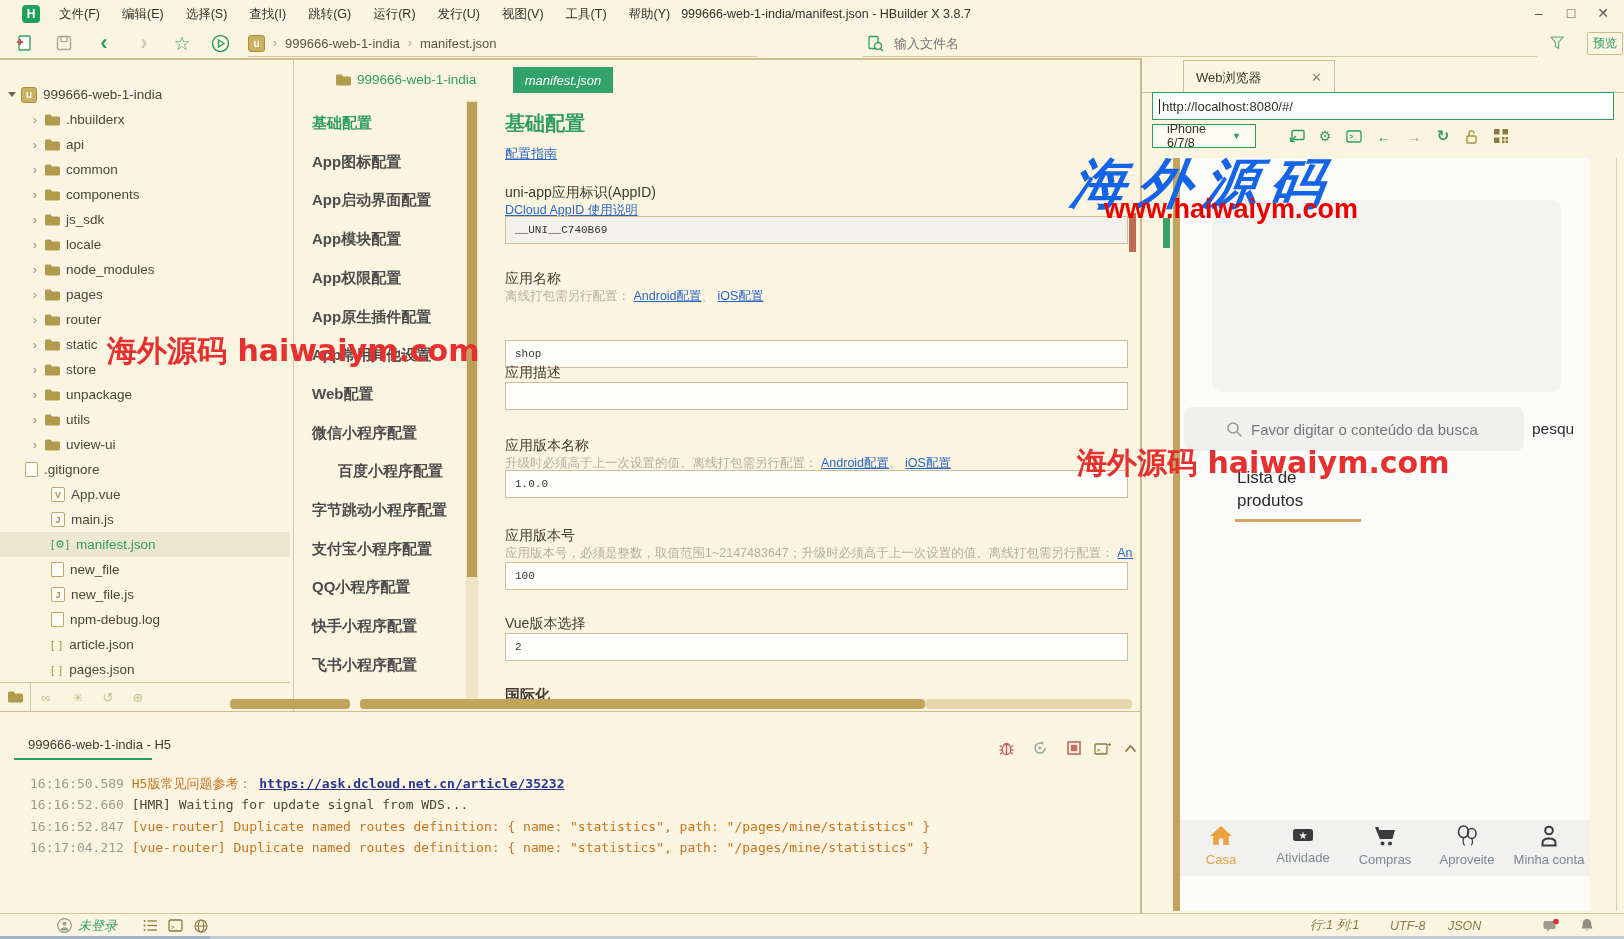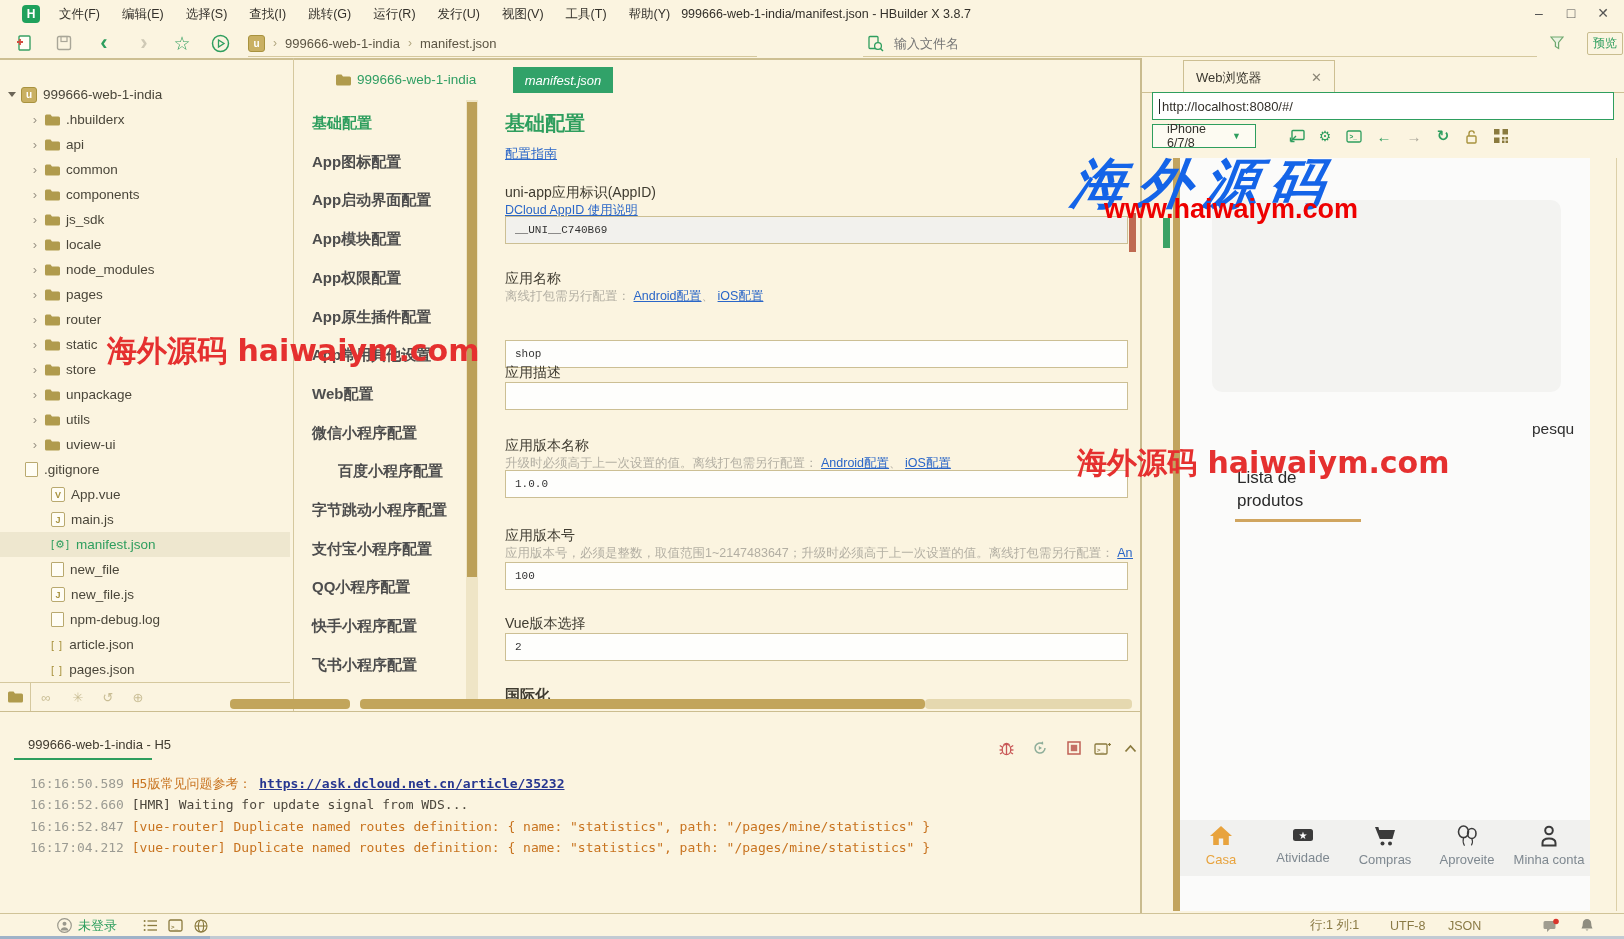--- a/index.html
+++ b/index.html
@@ -105,21 +105,21 @@
   .console{position:absolute;left:0;top:711px;width:1140px;height:202px;border-top:1px solid #CBBD90;background:#FBF4E0;}
   .ctab{position:absolute;left:28px;top:25px;font-size:13px;color:#3f3a2e;}
   .cunder{position:absolute;left:14px;top:46px;width:138px;height:2px;background:#2E9E5E;}
   .cico{position:absolute;top:27px;width:20px;height:18px;display:flex;align-items:center;justify-content:center;}
   .clogs{position:absolute;left:30px;top:61px;font-family:"DejaVu Sans Mono","Liberation Mono",monospace;
          font-size:13px;line-height:21.4px;white-space:nowrap;}
   .lt{color:#9b9b93;} .lwarn{color:#C8731F;} .lplain{color:#4b463c;}
   .llink{color:#26368F;text-decoration:underline;font-weight:bold;}
   
   .statusbar{position:absolute;left:0;top:913px;width:1624px;height:23px;border-top:1px solid #D0C398;background:#FBF4E0;}
-  .sbitem{position:absolute;top:0;height:23px;display:flex;align-items:center;font-size:12.5px;color:#8a7a45;}
+  .sbitem{position:absolute;top:0;height:23px;display:flex;align-items:center;font-size:12.5px;color:#8a7a45;font-style:italic;}
   .login{color:#2E9E5E;font-size:13px;}
   .sliver{position:absolute;left:0;top:936px;width:1624px;height:3px;background:#C2CAD3;}
   .sliver .lft{position:absolute;left:0;top:0;width:210px;height:3px;background:#9FB2C8;}
   
   .wm{position:absolute;white-space:nowrap;z-index:50;pointer-events:none;}
   .wm-red{font-size:30px;font-weight:bold;color:#E5302F;font-family:"DejaVu Sans",sans-serif;}
   .wm-blue{left:1072px;top:148px;font:bold italic 54px "DejaVu Serif",serif;color:#1464E8;letter-spacing:12px;transform:skewX(-8deg);}
   .wm-bluesub{left:1104px;top:194px;font-size:27px;font-weight:bold;color:#EE0000;}
 </style>
 </head>
@@ -496,20 +496,27 @@
       <rect x="8" y="11.5" width="2.5" height="2.5"></rect>
       <rect x="11.5" y="8" width="2.5" height="2.5"></rect>
     </svg>
 </div>
 <div class="tanstrip"></div>
 <div class="greenthumb"></div>
 <div class="rvline"></div>
 
 <div class="phone">
   <div class="banner"></div>
+  <div class="psearch">
+    <svg width="17" height="17" viewBox="0 0 17 17">
+        <circle cx="7" cy="7" r="5" fill="none" stroke="#9a9a9a" stroke-width="1.6"></circle>
+        <line x1="11" y1="11" x2="15.5" y2="15.5" stroke="#9a9a9a" stroke-width="1.6"></line>
+      </svg>
+    <input placeholder="Favor digitar o conteúdo da busca" style="">
+  </div>
   <span class="pesqu">pesqu</span>
   <div class="cattab">
     <div>Lista de</div>
     <div>produtos</div>
   </div>
   <div class="catline"></div>
   <div class="pnav">
       <div class="pnav-item active">
         <span><svg width="24" height="22" viewBox="0 0 24 22">
             <path d="M12 1 L23 11 h-3.2 v9 h-5.6 v-6.5 h-4.4 V20 H4.2 v-9 H1 Z" fill="#E8A33D"></path>

